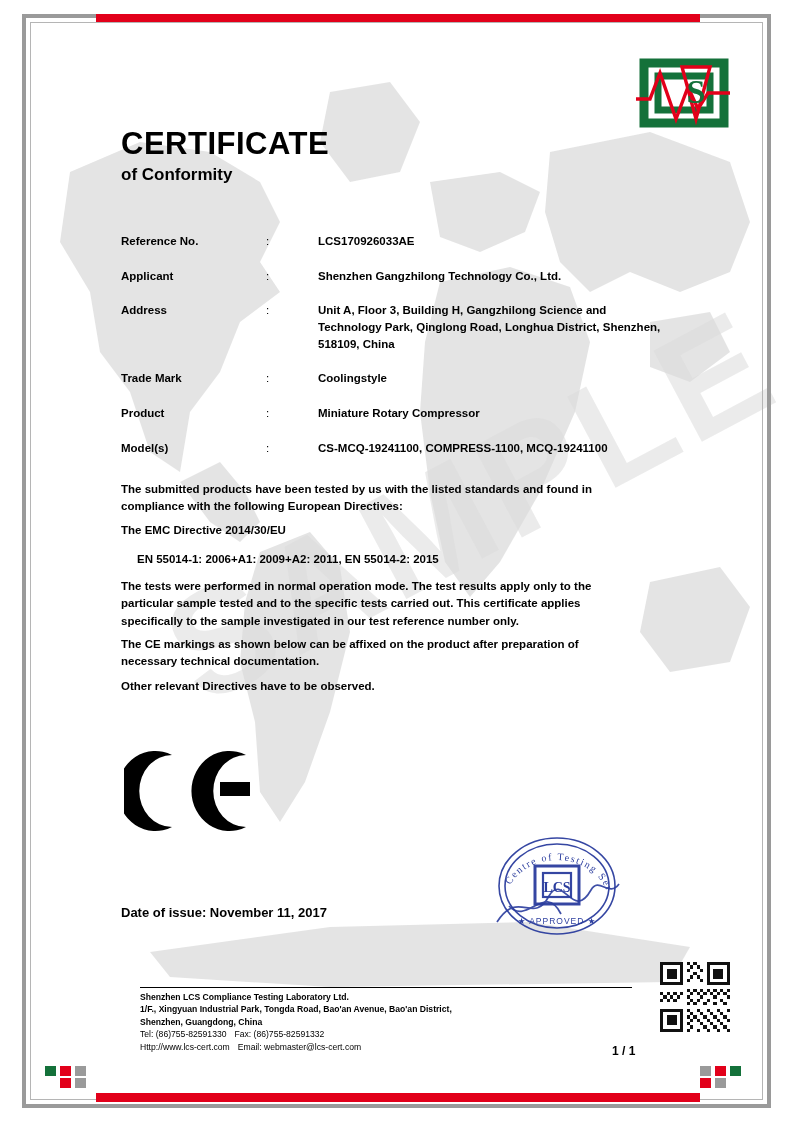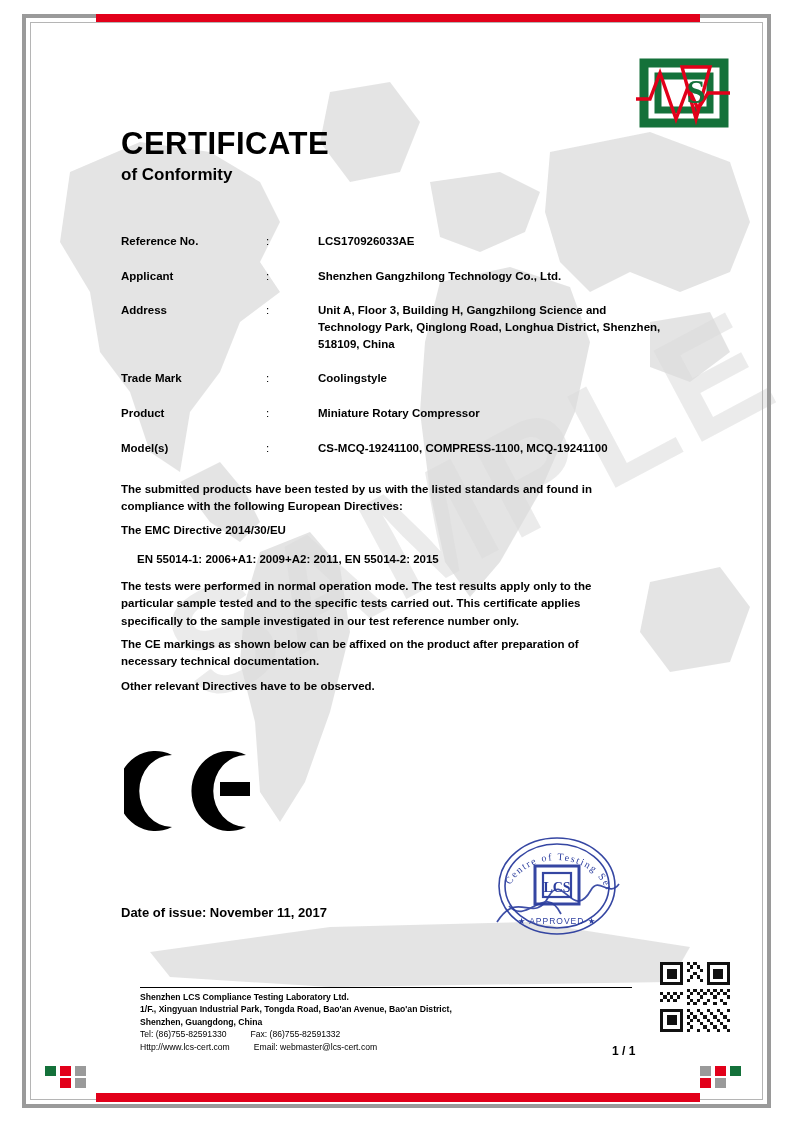--- a/index.html
+++ b/index.html
@@ -205,21 +205,21 @@
     position: absolute;
     left: 140px;
     top: 991px;
     width: 420px;
     font-size: 8.6px;
     line-height: 1.45;
   }
   .footer .b { font-weight: bold; }
   .footer-line {
     display: flex;
-    gap: 24px;
+    gap: 8px;
   }
   .page-num {
     position: absolute;
     left: 612px;
     top: 1044px;
     font-size: 12px;
     font-weight: bold;
   }
 
   

